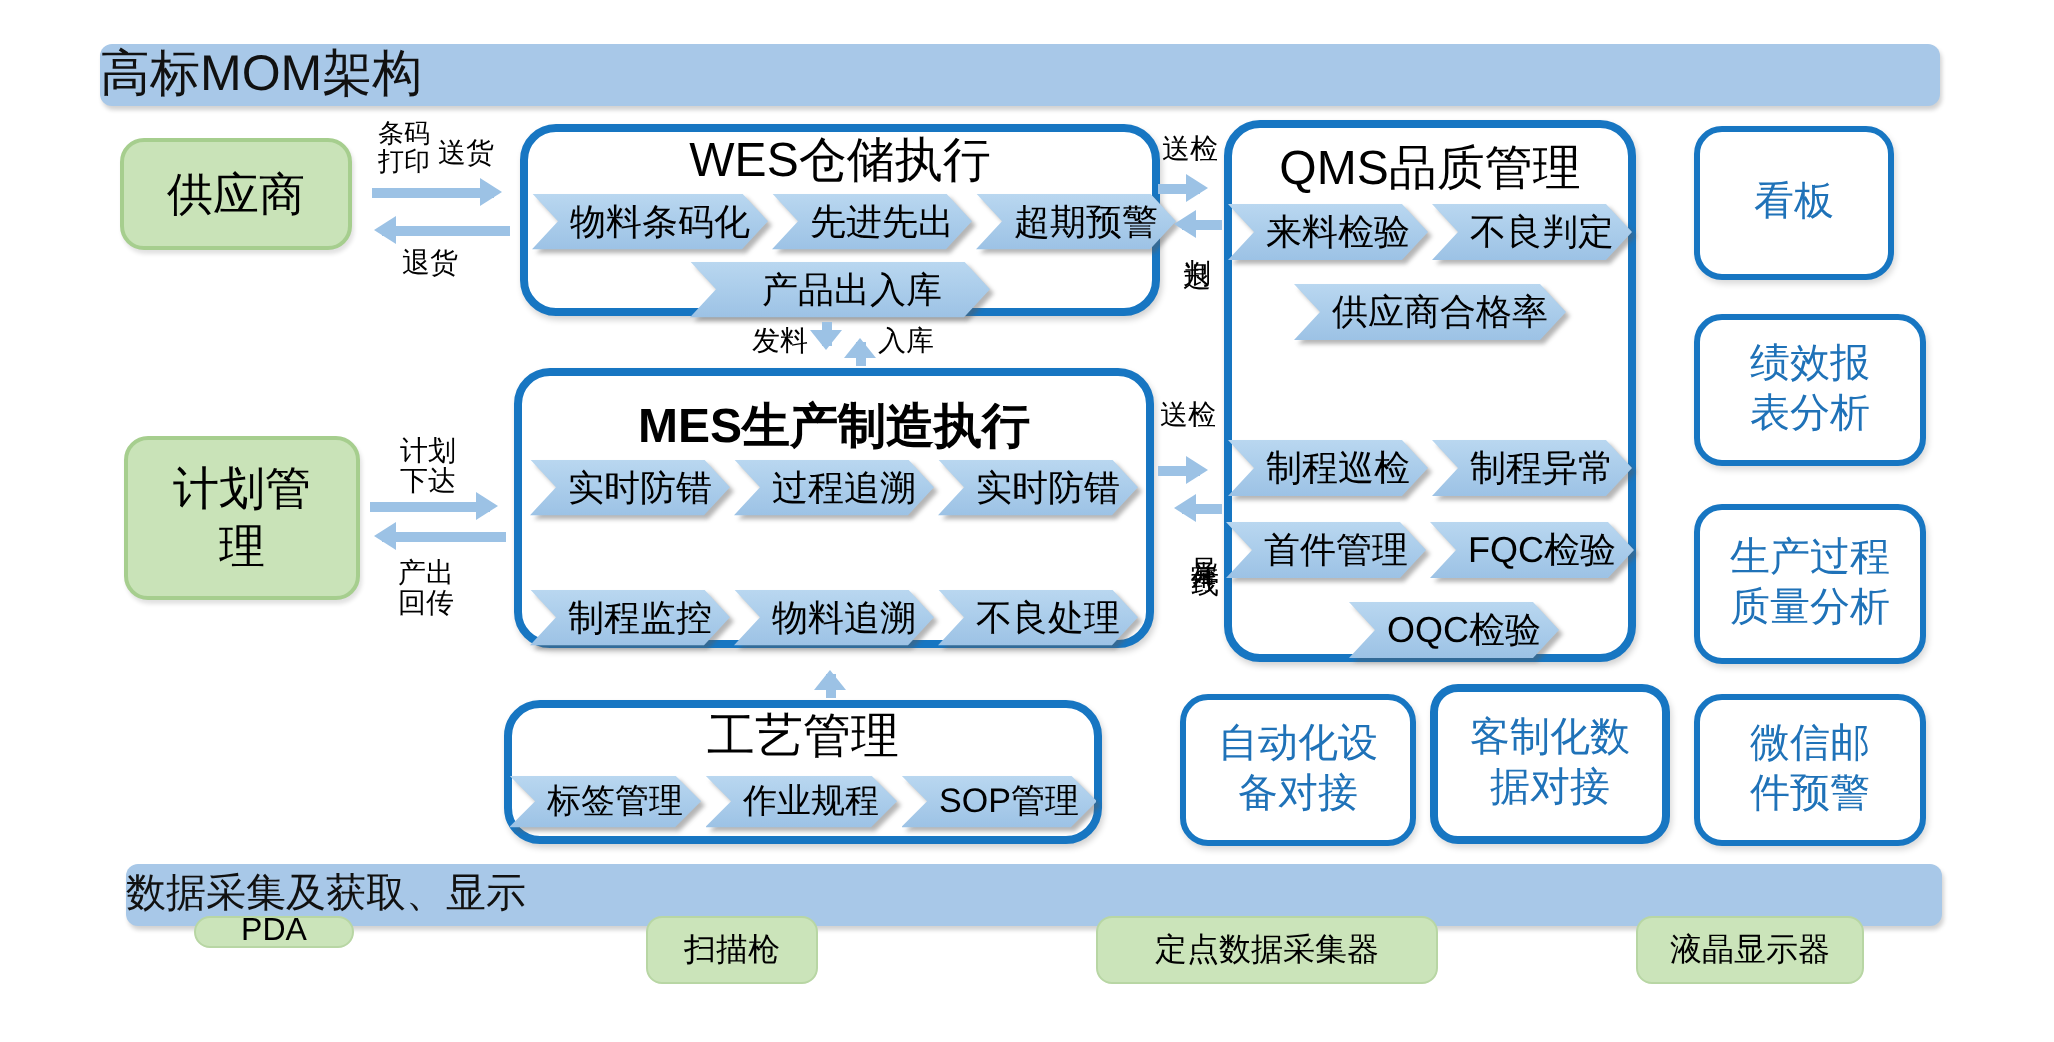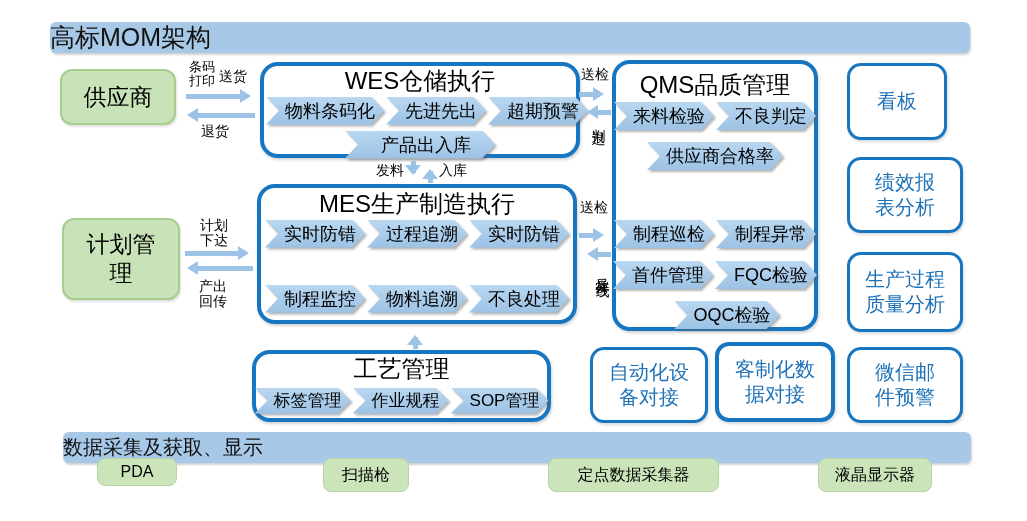--- a/index.html
+++ b/index.html
@@ -74,21 +74,21 @@
         </span>
     </div>
     <div class="crow" style="margin-top:6px;">
       <span class="cw">
           <span class="chv wide">产品出入库</span>
         </span>
     </div>
   </div>
 
   <div class="bb" style="left:257px;top:184px;width:320px;height:140px;">
-    <div class="bt" style="margin-top:2px;">MES生产制造执行</div>
+    <div class="bt" style="margin-top:12px;font-weight:bold;">MES生产制造执行</div>
     <div class="crow" style="margin-top:2px;">
       <span class="cw">
           <span class="chv">实时防错</span>
         </span>
       <span class="cw">
           <span class="chv">过程追溯</span>
         </span>
       <span class="cw">
           <span class="chv">实时防错</span>
         </span>
@@ -161,21 +161,21 @@
 
   <div class="pn" style="left:847px;top:63px;width:100px;height:77px;">看板</div>
   <div class="pn" style="left:847px;top:157px;width:116px;height:76px;padding:0 20px;">绩效报表分析</div>
   <div class="pn" style="left:847px;top:252px;width:116px;height:80px;padding:0 12px;">生产过程质量分析</div>
 
   <div class="pn" style="left:590px;top:347px;width:118px;height:76px;padding:0 12px;">自动化设备对接</div>
   <div class="pn" style="left:715px;top:342px;width:120px;height:80px;padding:0 12px;border-width:4px;">客制化数据对接</div>
   <div class="pn" style="left:847px;top:347px;width:116px;height:76px;padding:0 20px;">微信邮件预警</div>
 
   <div class="bn" style="left:63px;top:432px;width:908px;height:31px;font-size:20px;line-height:31px;">数据采集及获取、显示</div>
-  <div class="dv" style="left:97px;top:458px;width:80px;height:28px;">PDA</div>
+  <div class="dv" style="left:97px;top:458px;width:80px;height:16px;">PDA</div>
   <div class="dv" style="left:323px;top:458px;width:86px;height:34px;">扫描枪</div>
   <div class="dv" style="left:548px;top:458px;width:171px;height:34px;">定点数据采集器</div>
   <div class="dv" style="left:818px;top:458px;width:114px;height:34px;">液晶显示器</div>
 
   <div class="ha r" style="left:186px;top:94px;width:61px;"></div>
   <div class="ha l" style="left:191px;top:113px;width:64px;"></div>
   <div class="ha r" style="left:579px;top:92px;width:21px;"></div>
   <div class="ha l" style="left:591px;top:110px;width:20px;"></div>
   <div class="va d" style="left:411px;top:161px;height:12px;"></div>
   <div class="va u" style="left:428px;top:171px;height:12px;"></div>

